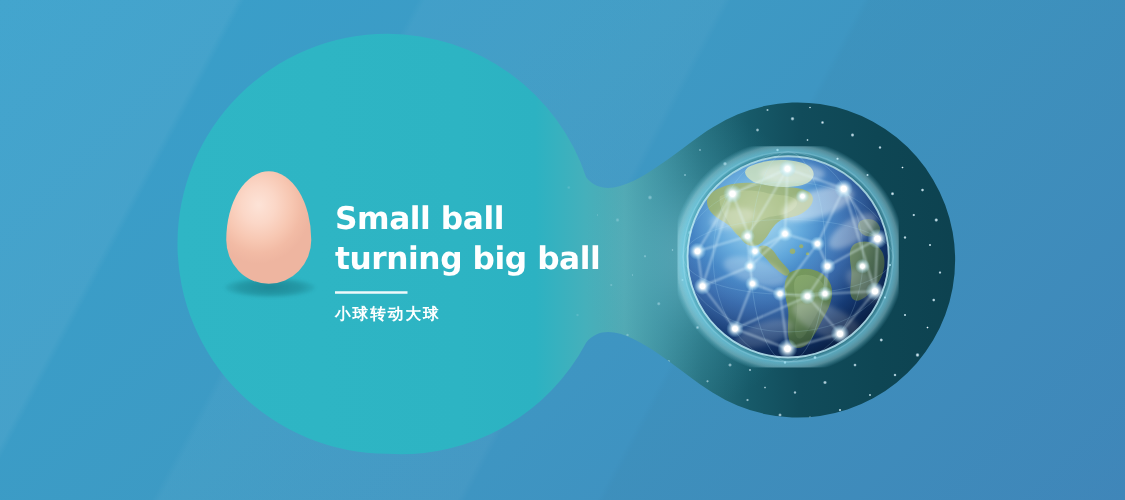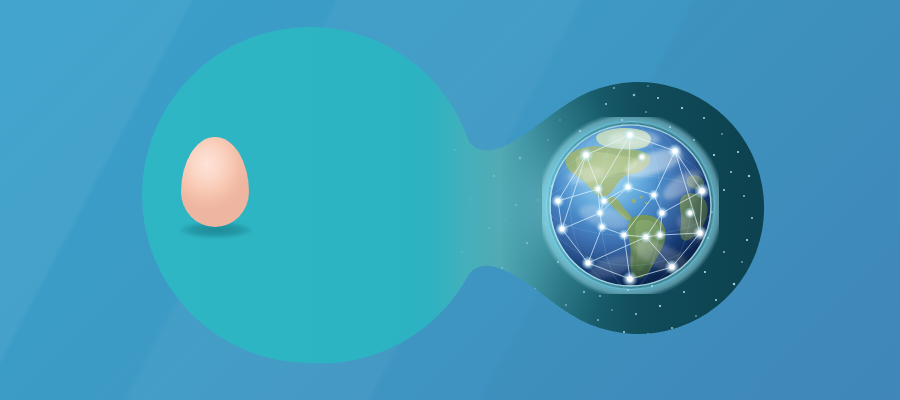--- a/index.html
+++ b/index.html
@@ -468,14 +468,19 @@
           <circle cx="100" cy="40" r="1.5"></circle>
           <circle cx="148" cy="96" r="1.7"></circle>
         </g>
       </g>
 
       <circle cx="88.5" cy="88.5" r="80.5" fill="none" stroke="#cdf3ff" stroke-width="1.5" opacity="0.72"></circle>
       <circle cx="88.5" cy="88.5" r="86" fill="none" stroke="#8fe3ff" stroke-width="2.6" opacity="0.22" filter="url(#softBlur)"></circle>
     </svg>
   </div>
 
+  <div class="copy">
+    <h1 class="headline"><span>Small ball</span><br><span>turning big ball</span></h1>
+    <div class="rule"></div>
+    <p class="subline">小球转动大球</p>
+  </div>
 
 </div>
 
 </body></html>

